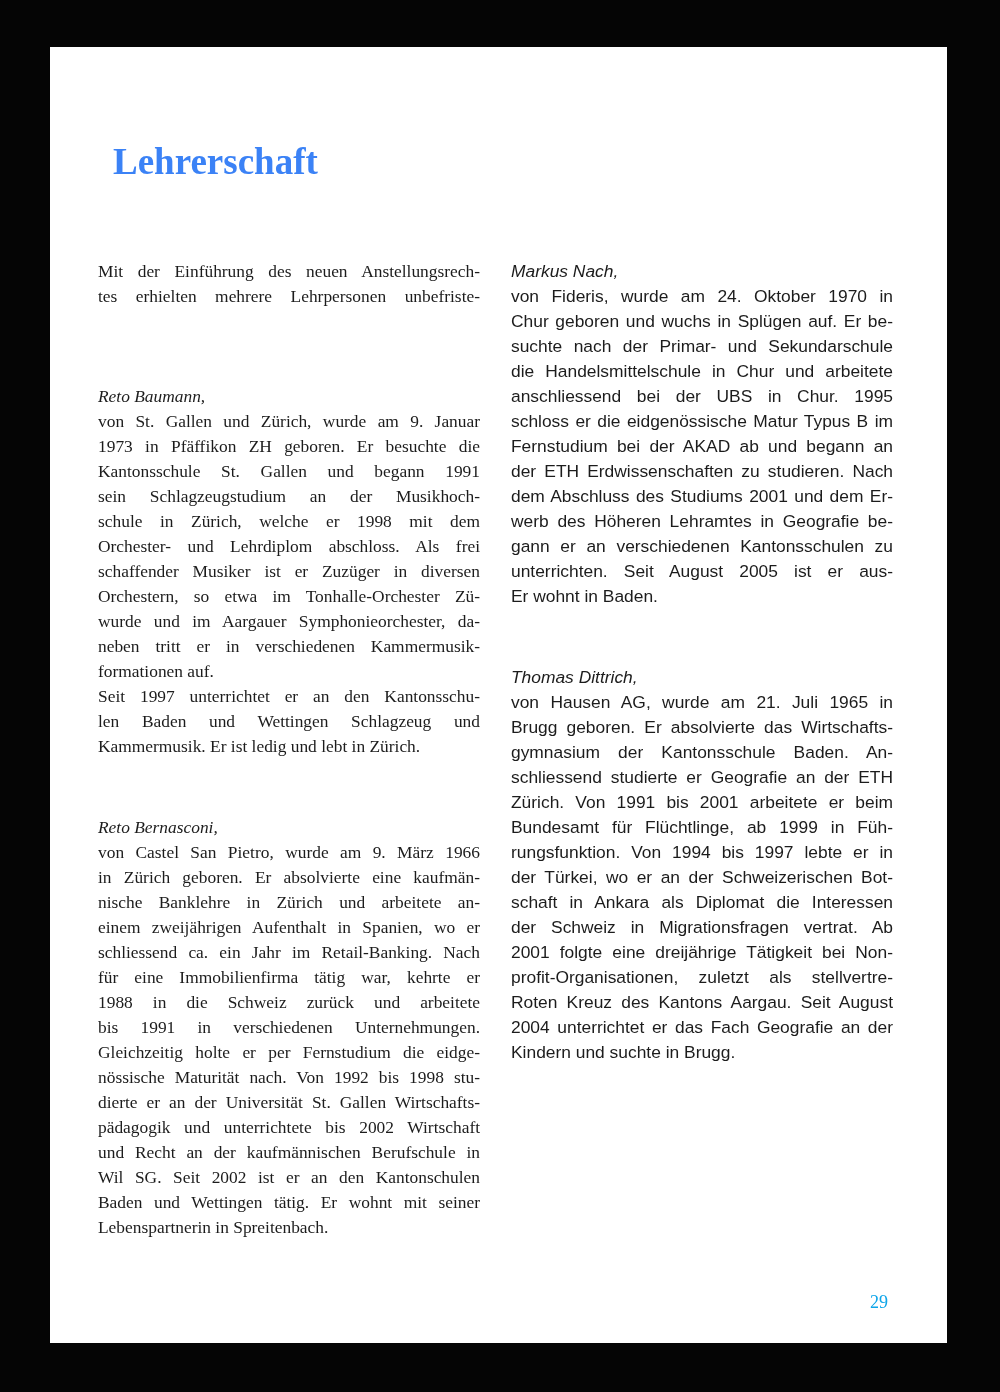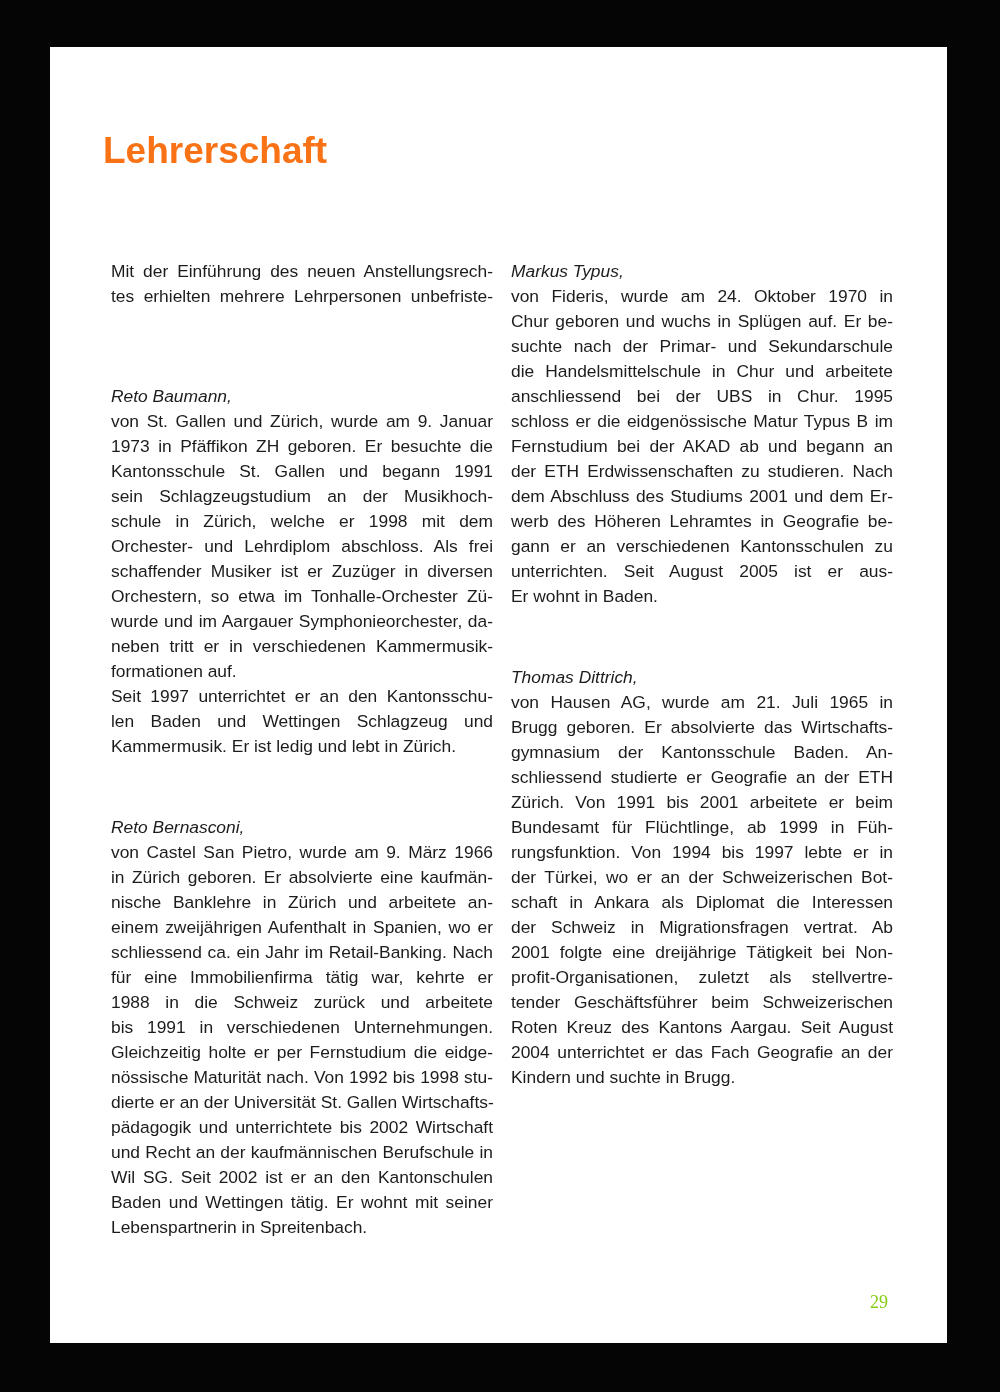--- a/index.html
+++ b/index.html
@@ -1,26 +1,26 @@
 <!DOCTYPE html>
 <html><head>
 <meta charset="utf-8">
 <style>
   html, body { margin:0; padding:0; }
   body { width:1000px; height:1392px; background:#050505; position:relative; overflow:hidden; }
   .page { position:absolute; left:50px; top:47px; width:897px; height:1296px; background:#ffffff; }
-  .title { position:absolute; left:103px; top:130px; font-family:Liberation Sans, sans-serif; font-weight:bold; font-size:37px; color:#f97316; letter-spacing:0px; margin:0; }
+  .title { position:absolute; left:103px; top:130px; font-family:Liberation Serif, serif; font-weight:bold; font-size:37px; color:#3b82f6; letter-spacing:0px; margin:10px; }
   .col { position:absolute; width:382px; font-family:"Liberation Sans", "DejaVu Sans", sans-serif; font-size:17.4px; color:#1c1c1c; }
-  .col-left { left:111px; top:259px; }
+  .col-left { left:98px; top:259px;font-family:Liberation Serif, serif; }
   .col-right { left:511px; top:259px; }
   .ln { display:block; height:25px; line-height:25px; white-space:nowrap; text-align:justify; text-align-last:justify; }
   .ln.last { text-align-last:left; }
   .name { font-style:italic; text-align-last:left; }
   .gap { height:50px; }
-  .pagenum { position:absolute; left:870px; top:1292px; font-family:"Liberation Serif", serif; font-size:18px; color:#84cc16; }
+  .pagenum { position:absolute; left:870px; top:1292px; font-family:"Liberation Serif", serif; font-size:18px; color:#0ea5e9; }
 </style>
 </head>
 <body>
 
 <div class="page"></div>
 
 <h1 class="title">Lehrerschaft</h1>
 
 <div class="col col-left">
   <div>
@@ -64,21 +64,21 @@
     <span class="ln">pädagogik und unterrichtete bis 2002 Wirtschaft</span>
     <span class="ln">und Recht an der kaufmännischen Berufschule in</span>
     <span class="ln">Wil SG. Seit 2002 ist er an den Kantonschulen</span>
     <span class="ln">Baden und Wettingen tätig. Er wohnt mit seiner</span>
     <span class="ln last">Lebenspartnerin in Spreitenbach.</span>
   </div>
 </div>
 
 <div class="col col-right">
   <div>
-    <span class="ln name">Markus Typus,</span>
+    <span class="ln name">Markus Nach,</span>
     <span class="ln">von Fideris, wurde am 24. Oktober 1970 in</span>
     <span class="ln">Chur geboren und wuchs in Splügen auf. Er be-</span>
     <span class="ln">suchte nach der Primar- und Sekundarschule</span>
     <span class="ln">die Handelsmittelschule in Chur und arbeitete</span>
     <span class="ln">anschliessend bei der UBS in Chur. 1995</span>
     <span class="ln">schloss er die eidgenössische Matur Typus B im</span>
     <span class="ln">Fernstudium bei der AKAD ab und begann an</span>
     <span class="ln">der ETH Erdwissenschaften zu studieren. Nach</span>
     <span class="ln">dem Abschluss des Studiums 2001 und dem Er-</span>
     <span class="ln">werb des Höheren Lehramtes in Geografie be-</span>
@@ -95,20 +95,19 @@
     <span class="ln">gymnasium der Kantonsschule Baden. An-</span>
     <span class="ln">schliessend studierte er Geografie an der ETH</span>
     <span class="ln">Zürich. Von 1991 bis 2001 arbeitete er beim</span>
     <span class="ln">Bundesamt für Flüchtlinge, ab 1999 in Füh-</span>
     <span class="ln">rungsfunktion. Von 1994 bis 1997 lebte er in</span>
     <span class="ln">der Türkei, wo er an der Schweizerischen Bot-</span>
     <span class="ln">schaft in Ankara als Diplomat die Interessen</span>
     <span class="ln">der Schweiz in Migrationsfragen vertrat. Ab</span>
     <span class="ln">2001 folgte eine dreijährige Tätigkeit bei Non-</span>
     <span class="ln">profit-Organisationen, zuletzt als stellvertre-</span>
-    <span class="ln">tender Geschäftsführer beim Schweizerischen</span>
     <span class="ln">Roten Kreuz des Kantons Aargau. Seit August</span>
     <span class="ln">2004 unterrichtet er das Fach Geografie an der</span>
     <span class="ln last">Kindern und suchte in Brugg.</span>
   </div>
 </div>
 
 <div class="pagenum">29</div>
 
 </body></html>

